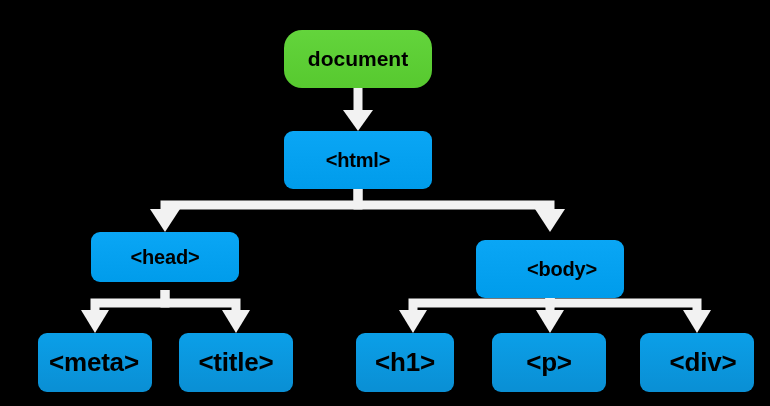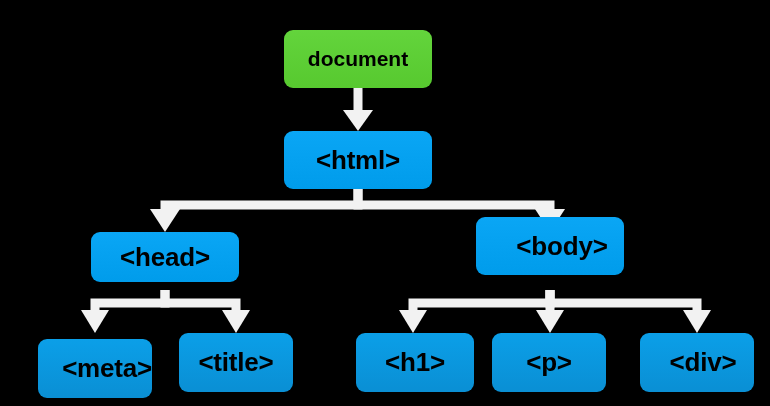--- a/index.html
+++ b/index.html
@@ -40,30 +40,29 @@
     z-index: 2;
   }
   .node-root {
     background: linear-gradient(180deg, #63d43c 0%, #57c92f 100%);
     font-size: 21px;
     letter-spacing: 0px;
     font-weight: bold;
   }
   .node-el {
     background: linear-gradient(180deg, #0aa6f5 0%, #009ceb 100%);
-    font-size: 26px;
+    font-size: 20px;
   }
   .node-leaf {
     background: linear-gradient(180deg, #0b9fe8 0%, #0a8fd4 100%);
     font-size: 26px;
   }
   .node-clip {
-    justify-content: flex-end;
-    padding-left: 0;
-    margin-top: 6px;
+    justify-content: flex-start;
+    padding-left: 11px;
   }
 </style>
 </head>
 <body>
 
 <div id="diagram-root">
 
   <svg id="connector-layer" width="770" height="406" viewBox="0 0 770 406" xmlns="http://www.w3.org/2000/svg">
 
     <g>
@@ -100,45 +99,45 @@
       <path d="M 550 290 L 550 312" stroke="#f2f2f2" stroke-width="9" fill="none"></path>
       <path d="M 536 310 L 564 310 L 550 333 Z" fill="#f2f2f2"></path>
     </g>
 
     <g>
       <path d="M 550 290 L 550 303 L 697 303 L 697 312" stroke="#f2f2f2" stroke-width="9" fill="none" stroke-linejoin="miter"></path>
       <path d="M 683 310 L 711 310 L 697 333 Z" fill="#f2f2f2"></path>
     </g>
   </svg>
 
-  <div class="node node-root" style="left:284px; top:30px; width:148px; height:58px;">
+  <div class="node node-root" style="left:284px; top:30px; width:148px; height:58px;border-radius:18px;">
     <span>document</span>
   </div>
 
   <div class="node node-el" style="left:284px; top:131px; width:148px; height:58px;">
     <span>&lt;html&gt;</span>
   </div>
 
   <div class="node node-el" style="left:91px; top:232px; width:148px; height:50px;">
     <span>&lt;head&gt;</span>
   </div>
 
-  <div class="node node-el" style="left:476px; top:217px; width:148px; height:58px;padding-left:24px;">
+  <div class="node node-el" style="left:476px; top:240px; width:148px; height:58px;padding-left:24px;">
     <span>&lt;body&gt;</span>
   </div>
 
   <div class="node node-leaf node-clip" style="left:38px; top:333px; width:114px; height:59px;">
     <span>&lt;meta&gt;</span>
   </div>
 
   <div class="node node-leaf" style="left:179px; top:333px; width:114px; height:59px;text-align:center;">
     <span>&lt;title&gt;</span>
   </div>
 
-  <div class="node node-leaf" style="left:356px; top:333px; width:118px; height:59px;">
+  <div class="node node-leaf" style="left:356px; top:333px; width:98px; height:59px;">
     <span>&lt;h1&gt;</span>
   </div>
 
   <div class="node node-leaf" style="left:492px; top:333px; width:114px; height:59px;">
     <span>&lt;p&gt;</span>
   </div>
 
   <div class="node node-leaf" style="left:640px; top:333px; width:114px; height:59px;padding-left:12px;">
     <span>&lt;div&gt;</span>
   </div>

